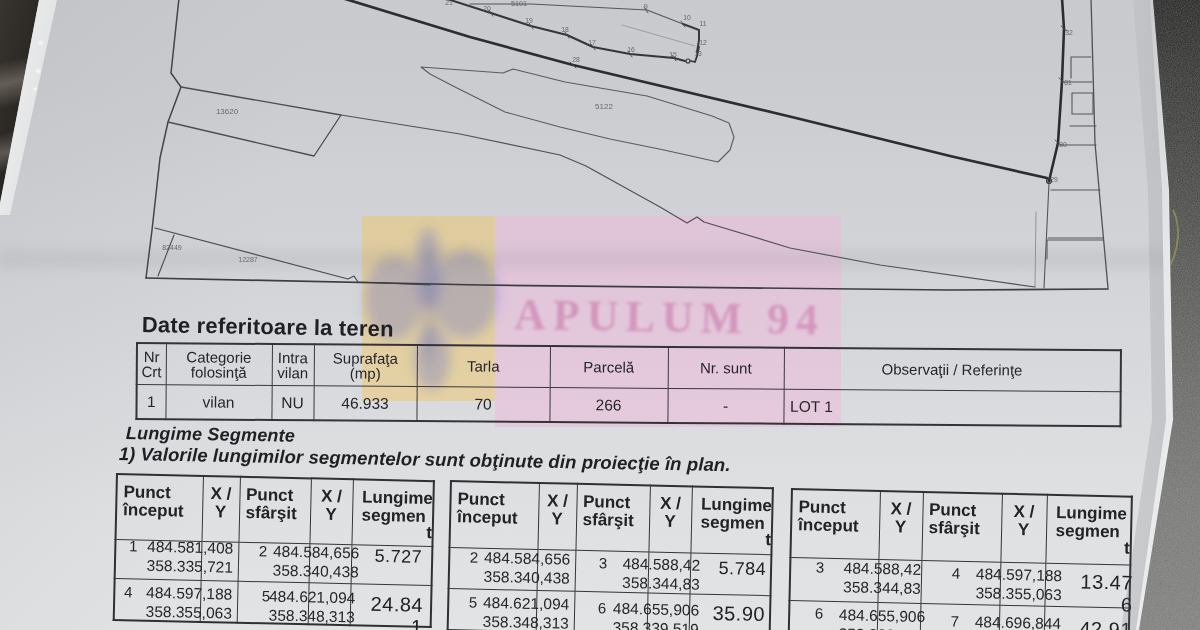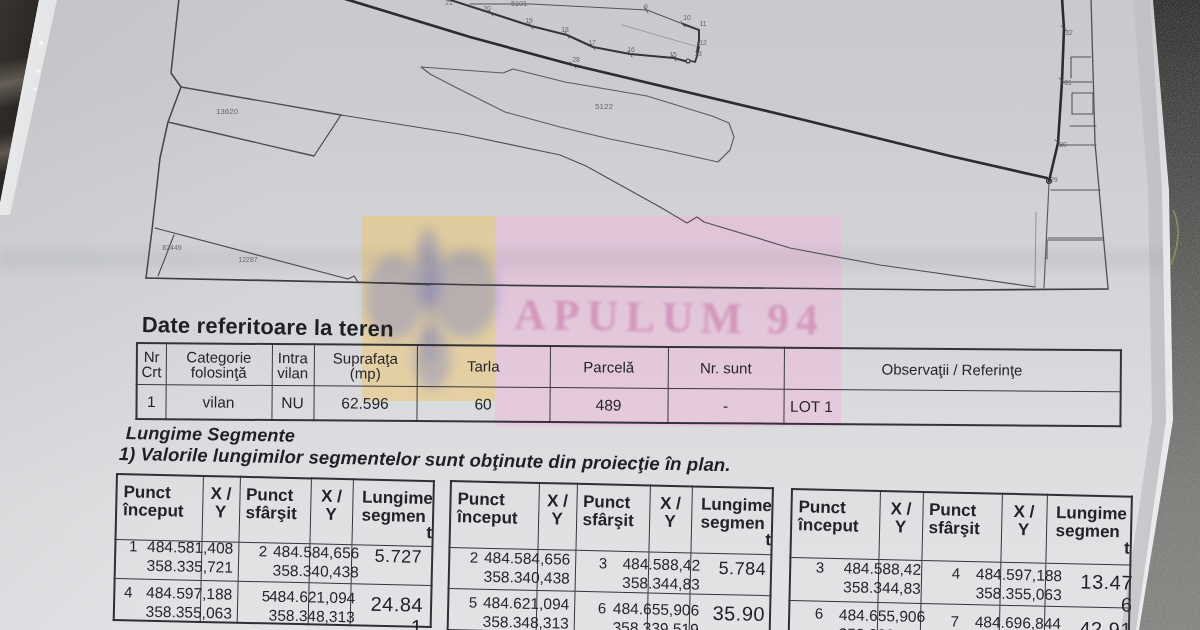--- a/index.html
+++ b/index.html
@@ -202,23 +202,23 @@
           <td>Tarla</td>
           <td>Parcelă</td>
           <td>Nr. sunt</td>
           <td>Observaţii / Referinţe</td>
         </tr>
 
         <tr class="dt">
           <td>1</td>
           <td>vilan</td>
           <td>NU</td>
-          <td>62.596</td>
-          <td>60</td>
-          <td>489</td>
+          <td>46.933</td>
+          <td>70</td>
+          <td>266</td>
           <td>-</td>
           <td style="text-align:left;padding-left:6px;">LOT 1</td>
         </tr>
       </tbody>
         </table>
     </div>
 
     <div class="h2">Lungime Segmente</div>
 
     <div class="h3">1) Valorile lungimilor segmentelor sunt obţinute din proiecţie în plan.</div>

